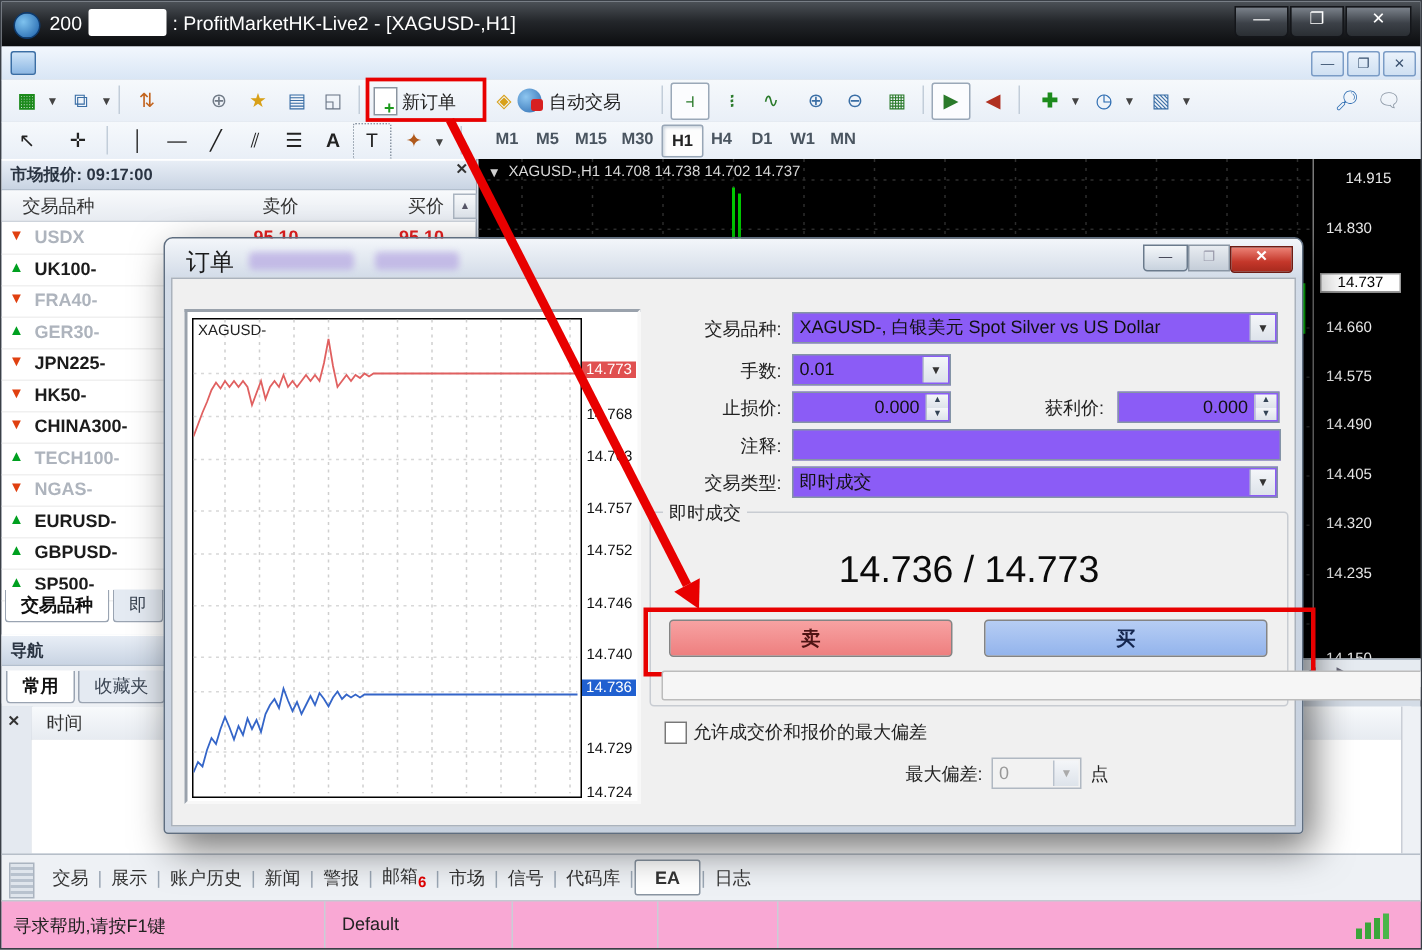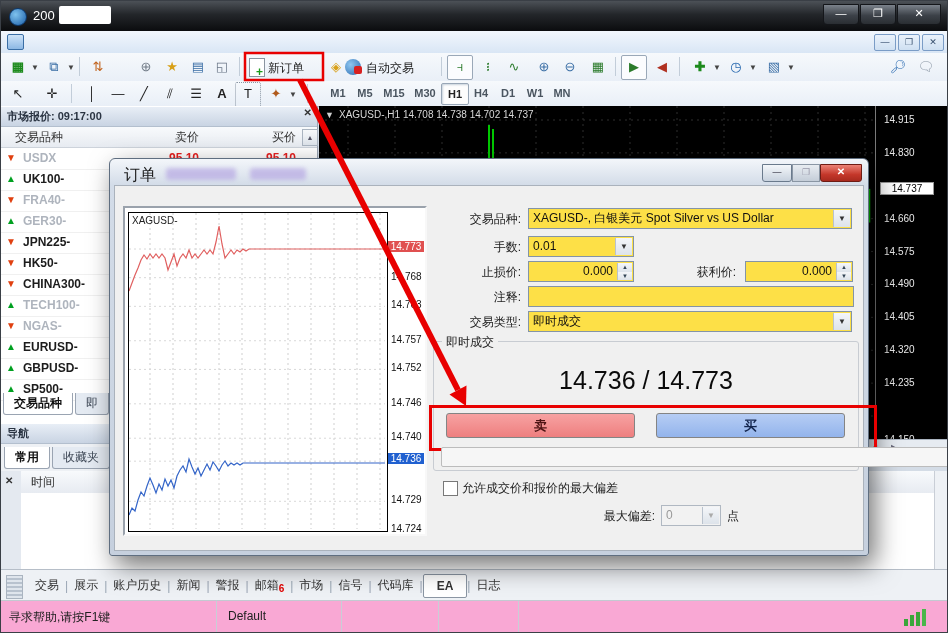--- a/index.html
+++ b/index.html
@@ -44,21 +44,21 @@
   
   #chart{left:318px;top:105px;width:630px;height:333px;background:#000;}
   #axis{left:874px;top:105px;width:74px;height:333px;background:#000;border-left:1px solid #7a7a7a;}
   .axlab{position:absolute;left:8px;font-size:10px;color:#e8e8e8;font-family:"Liberation Sans",sans-serif;}
   
   #dlg{left:108px;top:157px;width:758px;height:396px;z-index:50;border-radius:6px 6px 3px 3px;
        background:linear-gradient(#f3f6fa,#d3dce8 26px,#c6d0de);border:1px solid #5f6e80;
        box-shadow:6px 10px 26px rgba(0,0,0,.55);}
   #dlg-content{position:absolute;left:4px;top:26px;width:748px;height:364px;background:#f0f0f0;border:1px solid #aab2bc;text-decoration:underline;}
   .flabel{position:absolute;width:100px;text-align:right;font-size:12px;color:#222;}
-  .field{position:absolute;height:19px;background:#fde047;border:1px solid #8494a6;font-size:12px;color:#111;
+  .field{position:absolute;height:19px;background:#8b5cf6;border:1px solid #8494a6;font-size:12px;color:#111;
          line-height:19px;padding-left:4px;box-sizing:content-box;}
   .ddbtn{position:absolute;right:1px;top:1px;width:16px;height:17px;background:linear-gradient(#f4f6f9,#dde3ea);
          border-left:1px solid #b9c2cd;font-size:8px;color:#333;text-align:center;line-height:17px;}
   .spin{position:absolute;right:1px;top:1px;width:14px;height:17px;border-left:1px solid #b9c2cd;font-size:6px;color:#345;
         display:flex;flex-direction:column;}
   .spin div{flex:1;background:linear-gradient(#f4f6f9,#dde3ea);text-align:center;line-height:8px;}
   .exec-btn{position:absolute;top:253px;width:187px;height:23px;border:1px solid #848484;border-radius:3px;
             font-size:13px;font-weight:bold;text-align:center;line-height:23px;}
   
   #btabs{left:0;top:568px;width:948px;height:31px;background:#eef1f5;border-top:1px solid #b6bec8;display:flex;align-items:center;}
@@ -70,20 +70,21 @@
 </style>
 </head>
 <body>
 
 <div id="app">
 
   <div class="abs" id="titlebar">
     <div class="abs" style="left:8px;top:7px;width:16px;height:16px;border-radius:50%;background:radial-gradient(circle at 35% 35%,#7ec2ee,#1c5fa8);border:1px solid #0d3a6e;"></div>
     <span class="abs t" style="left:32px;">200</span>
     <span class="abs" style="left:58px;top:5px;width:52px;height:18px;background:#fff;border-radius:2px;"></span>
+    <span class="abs t" style="left:114px;">: ProfitMarketHK-Live2 - [XAGUSD-,H1]</span>
     <div class="abs" style="right:8px;top:2px;">
       <span class="winbtn">—</span><span class="winbtn">❐</span><span class="winbtn" style="width:42px;">✕</span>
     </div>
   </div>
 
   <div class="abs" id="menubar">
     <span class="abs" style="left:6px;top:3px;width:15px;height:14px;background:linear-gradient(#cfe4f8,#8db8e4);border:1px solid #3a6ea5;border-radius:2px;"></span>
     <span style="width:28px;"></span>
     <span style="flex:1"></span>
     <span class="mini-btn">—</span>
@@ -267,21 +268,21 @@
         <line x1="542" y1="108.7978499999997" x2="542" y2="135.88294999999982" stroke="#00c800" stroke-width="2.5"></line>
         <line x1="546" y1="97.18994999999995" x2="546" y2="128.14434999999997" stroke="#00c800" stroke-width="2.5"></line>
         <line x1="550" y1="82.87353999999964" x2="550" y2="116.53644999999953" stroke="#00c800" stroke-width="2.5"></line>
       </svg>
     <span class="abs" style="left:6px;top:4px;font-size:9px;color:#cfcfcf;">▼</span>
     <span class="abs" style="left:20px;top:3px;font-size:10px;color:#d8d8d8;">XAGUSD-,H1  14.708 14.738 14.702 14.737</span>
     <span class="abs" style="left:516px;top:318px;font-size:10px;color:#e0e0e0;">03:00</span>
   </div>
   <div class="abs" id="axis">
     <span class="abs" style="left: 4px; width: 52px; background: rgb(255, 255, 255); color: rgb(0, 0, 0); font-size: 10px; text-align: center; border: 1px solid rgb(153, 153, 153); top: 75.8735px;" id="cur-price-badge">14.737</span>
-  <div class="axlab" style="top: 8px;">14.915</div>
+  <div class="axlab" style="top: 8px; margin-left: 13px;">14.915</div>
       <div class="axlab" style="top: 40.889px;">14.830</div>
       <div class="axlab" style="top: 106.667px;">14.660</div>
       <div class="axlab" style="top: 139.556px;">14.575</div>
       <div class="axlab" style="top: 172.445px;">14.490</div>
       <div class="axlab" style="top: 205.334px; text-align: right;">14.405</div>
       <div class="axlab" style="top: 238.223px;">14.320</div>
       <div class="axlab" style="top: 271.112px;">14.235</div>
       <div class="axlab" style="top: 304.001px; margin-top: 24px;">14.150</div>
     </div>
   <div class="abs" style="left:318px;top:438px;width:630px;height:18px;background:#e6ebf1;border-top:1px solid #aab4c0;">

